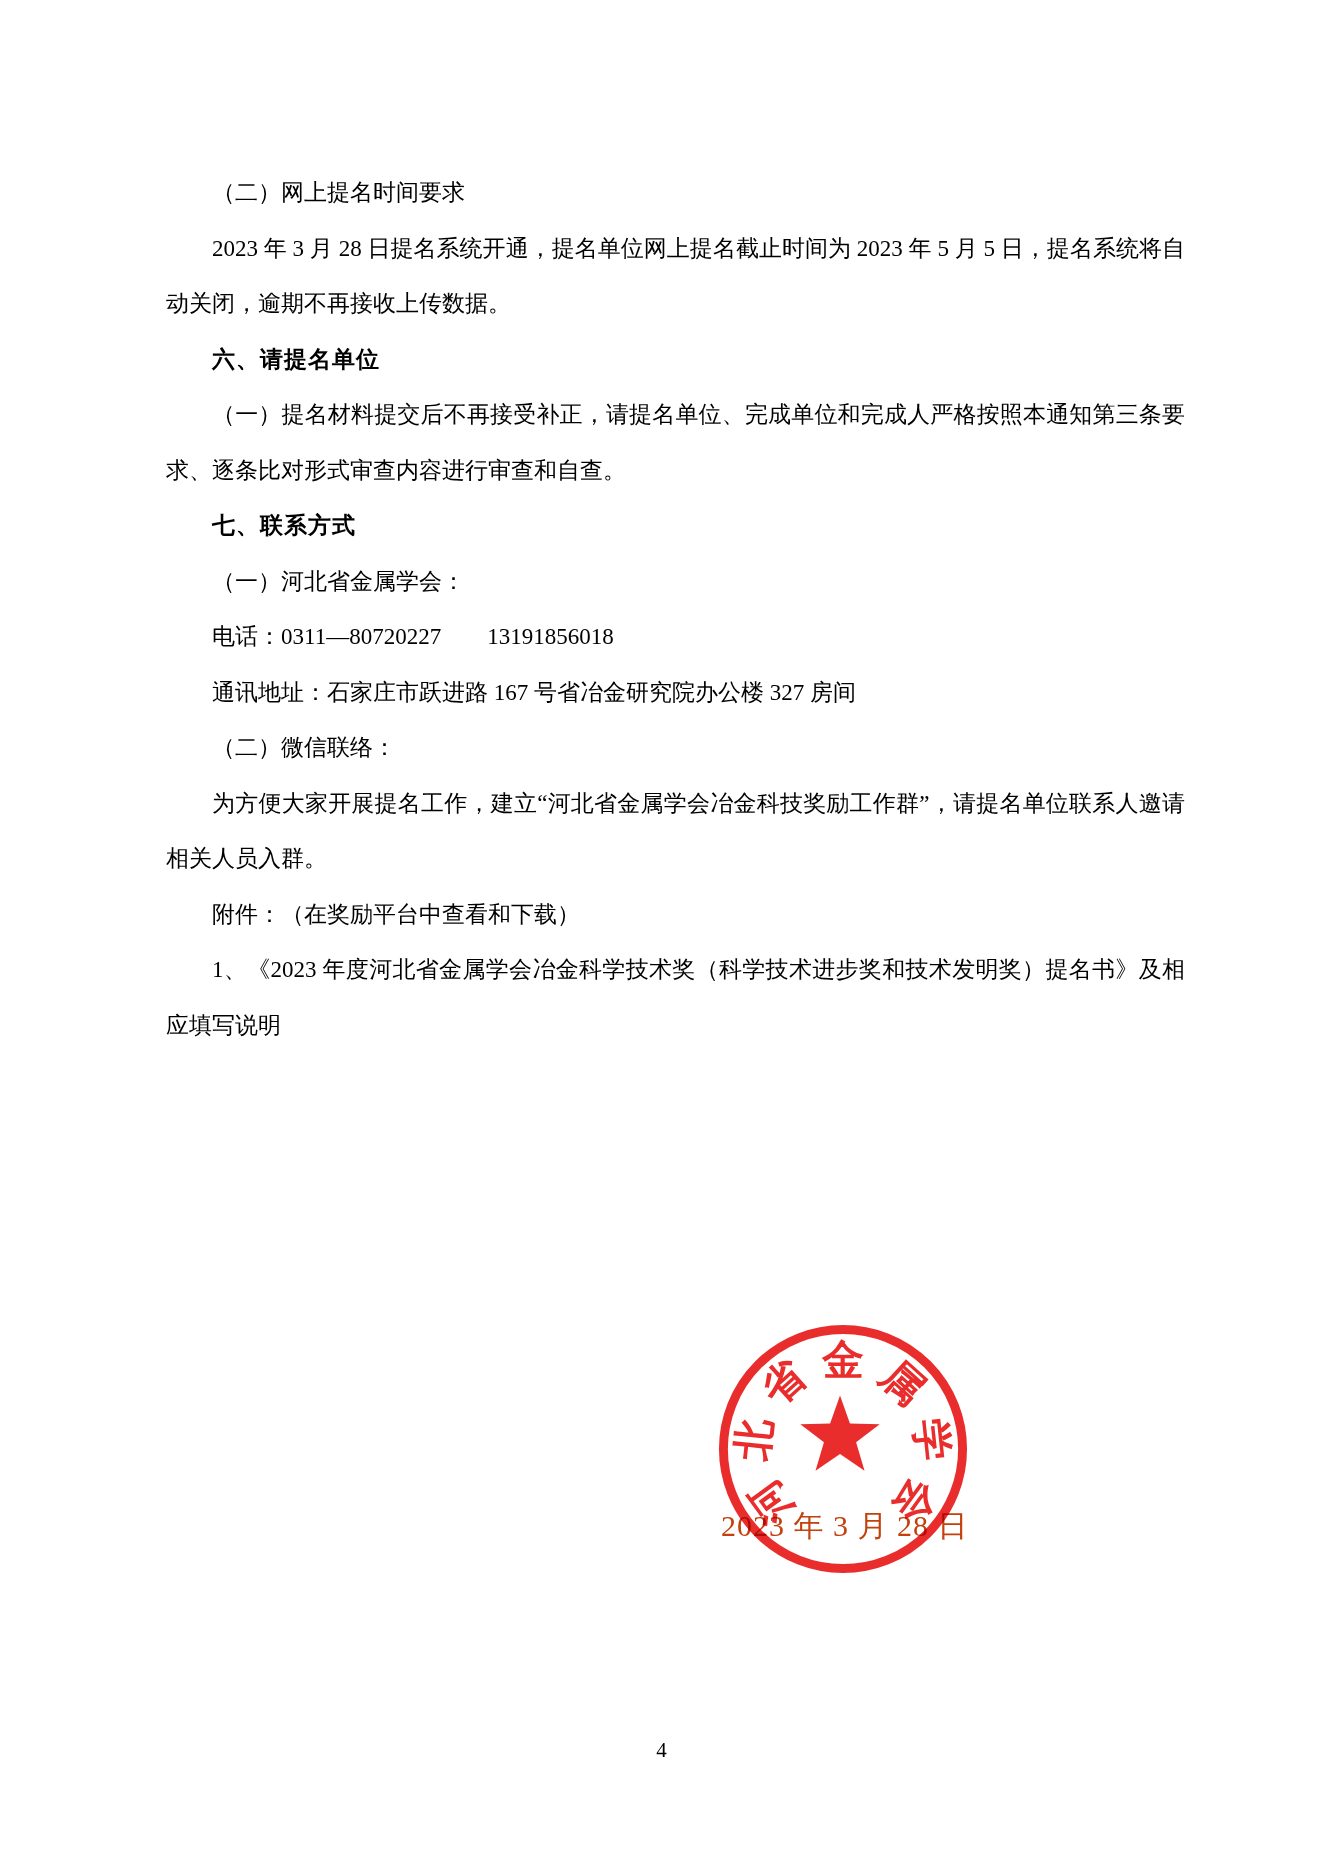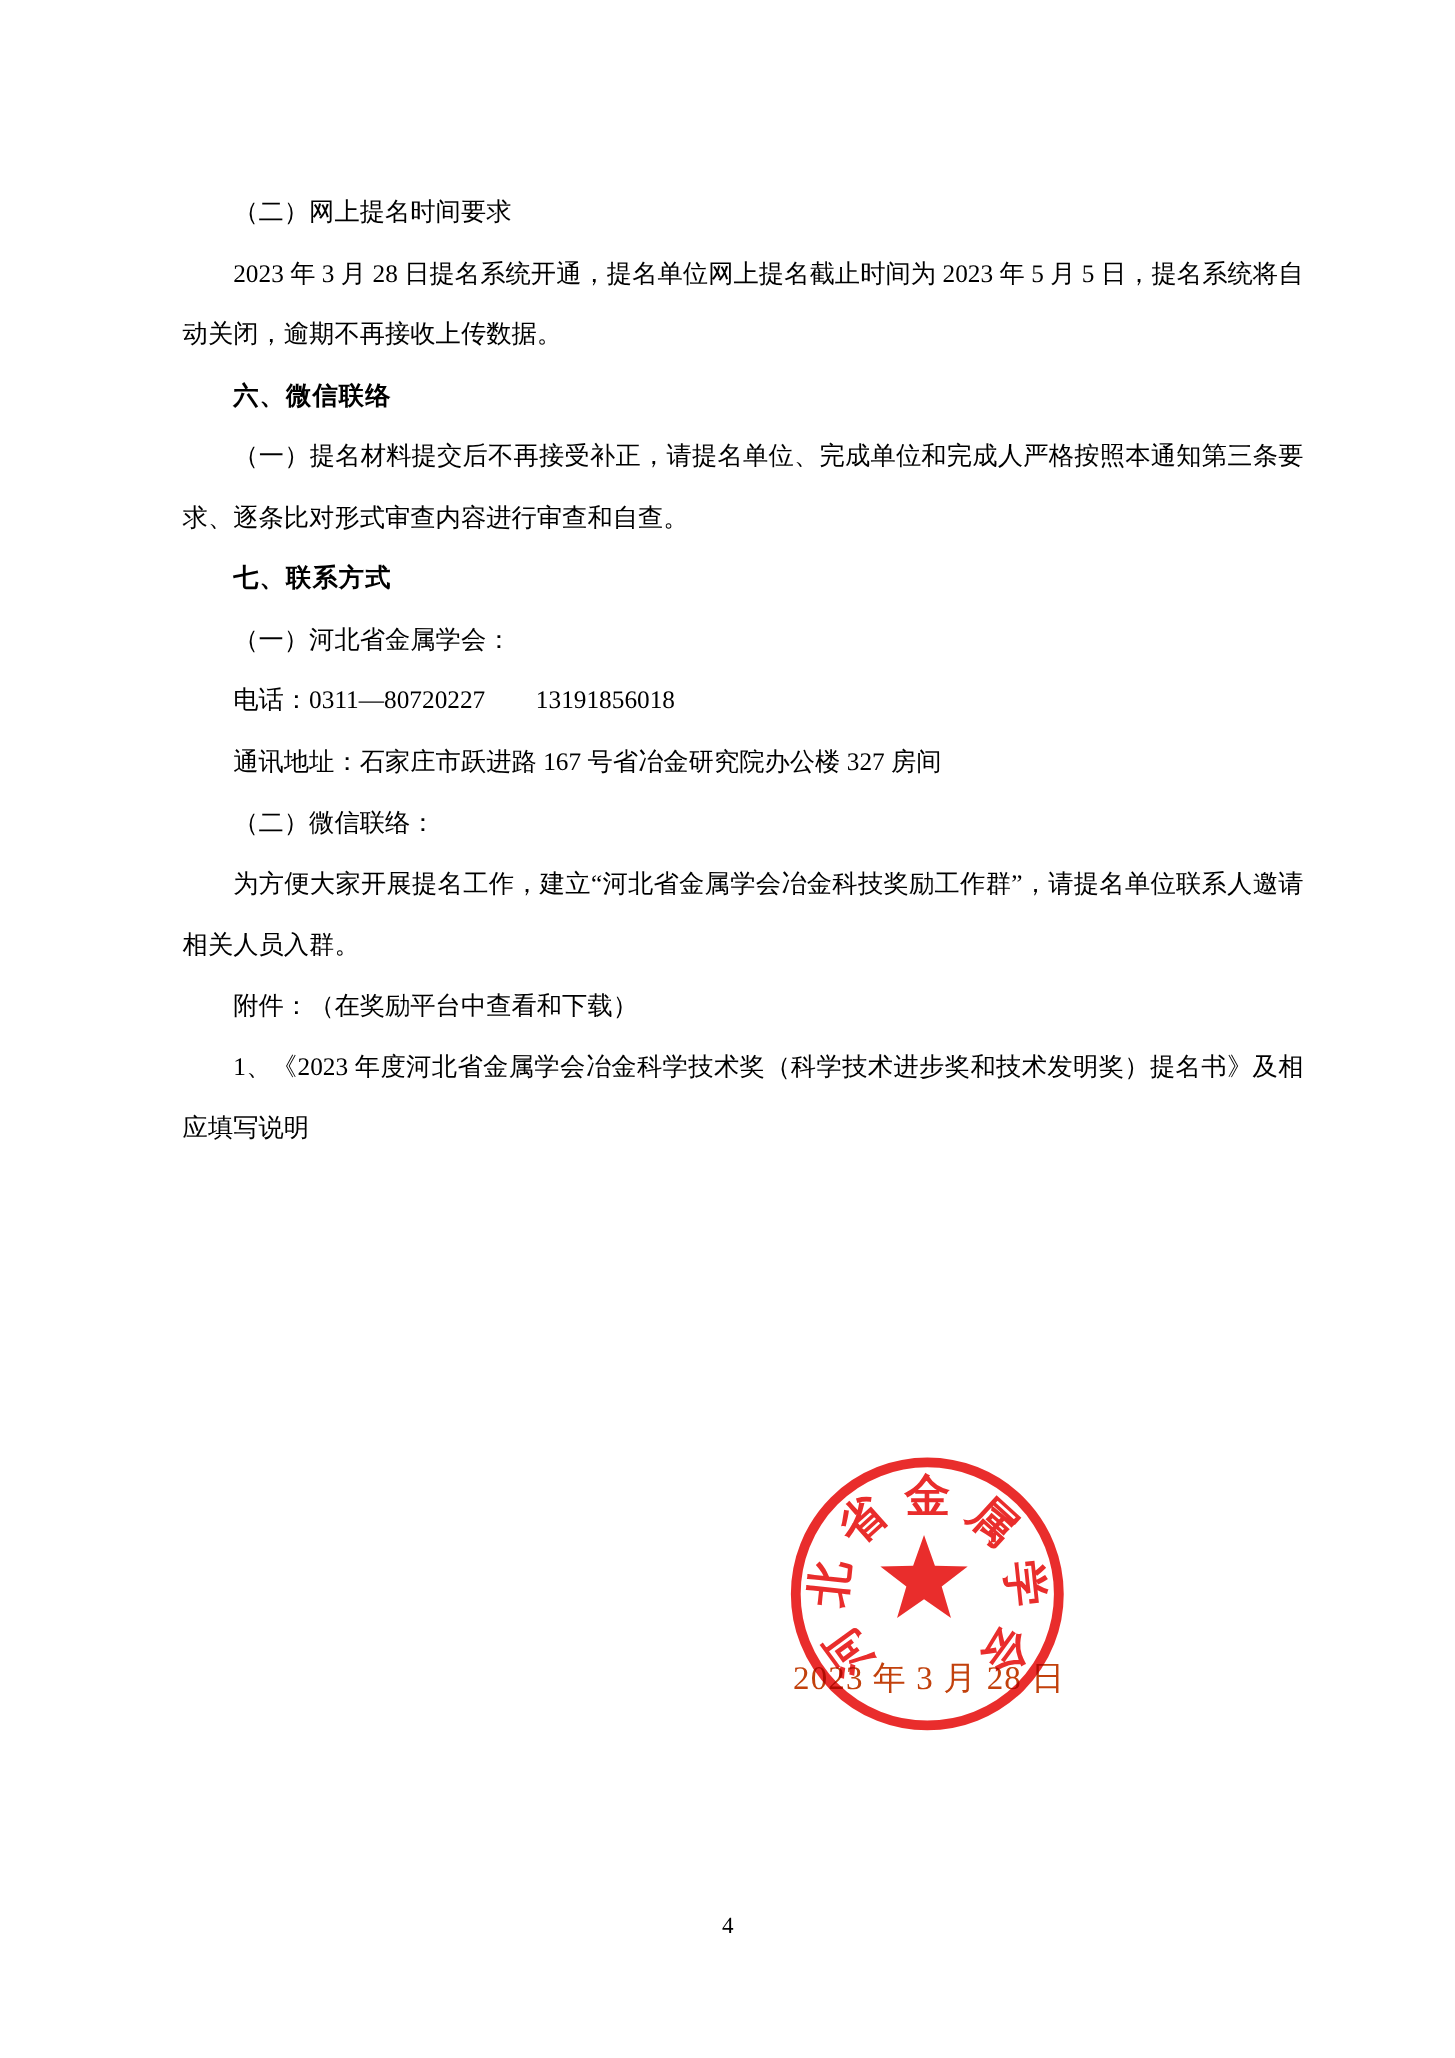--- a/index.html
+++ b/index.html
@@ -83,21 +83,21 @@
   }
 </style>
 </head>
 <body>
 
 <div class="page">
 
   <div class="doc-body">
       <p class="para">（二）网上提名时间要求</p>
       <p class="para">2023 年 3 月 28 日提名系统开通，提名单位网上提名截止时间为 2023 年 5 月 5 日，提名系统将自动关闭，逾期不再接收上传数据。</p>
-      <p class="para bold">六、微信联络</p>
+      <p class="para bold">六、请提名单位</p>
       <p class="para">（一）提名材料提交后不再接受补正，请提名单位、完成单位和完成人严格按照本通知第三条要求、逐条比对形式审查内容进行审查和自查。</p>
       <p class="para bold">七、联系方式</p>
       <p class="para">（一）河北省金属学会：</p>
       <p class="para">电话：0311—80720227　　13191856018</p>
       <p class="para">通讯地址：石家庄市跃进路 167 号省冶金研究院办公楼 327 房间</p>
       <p class="para">（二）微信联络：</p>
       <p class="para">为方便大家开展提名工作，建立“河北省金属学会冶金科技奖励工作群”，请提名单位联系人邀请相关人员入群。</p>
       <p class="para">附件：（在奖励平台中查看和下载）</p>
       <p class="para">1、《2023 年度河北省金属学会冶金科学技术奖（科学技术进步奖和技术发明奖）提名书》及相应填写说明</p>
     </div>

